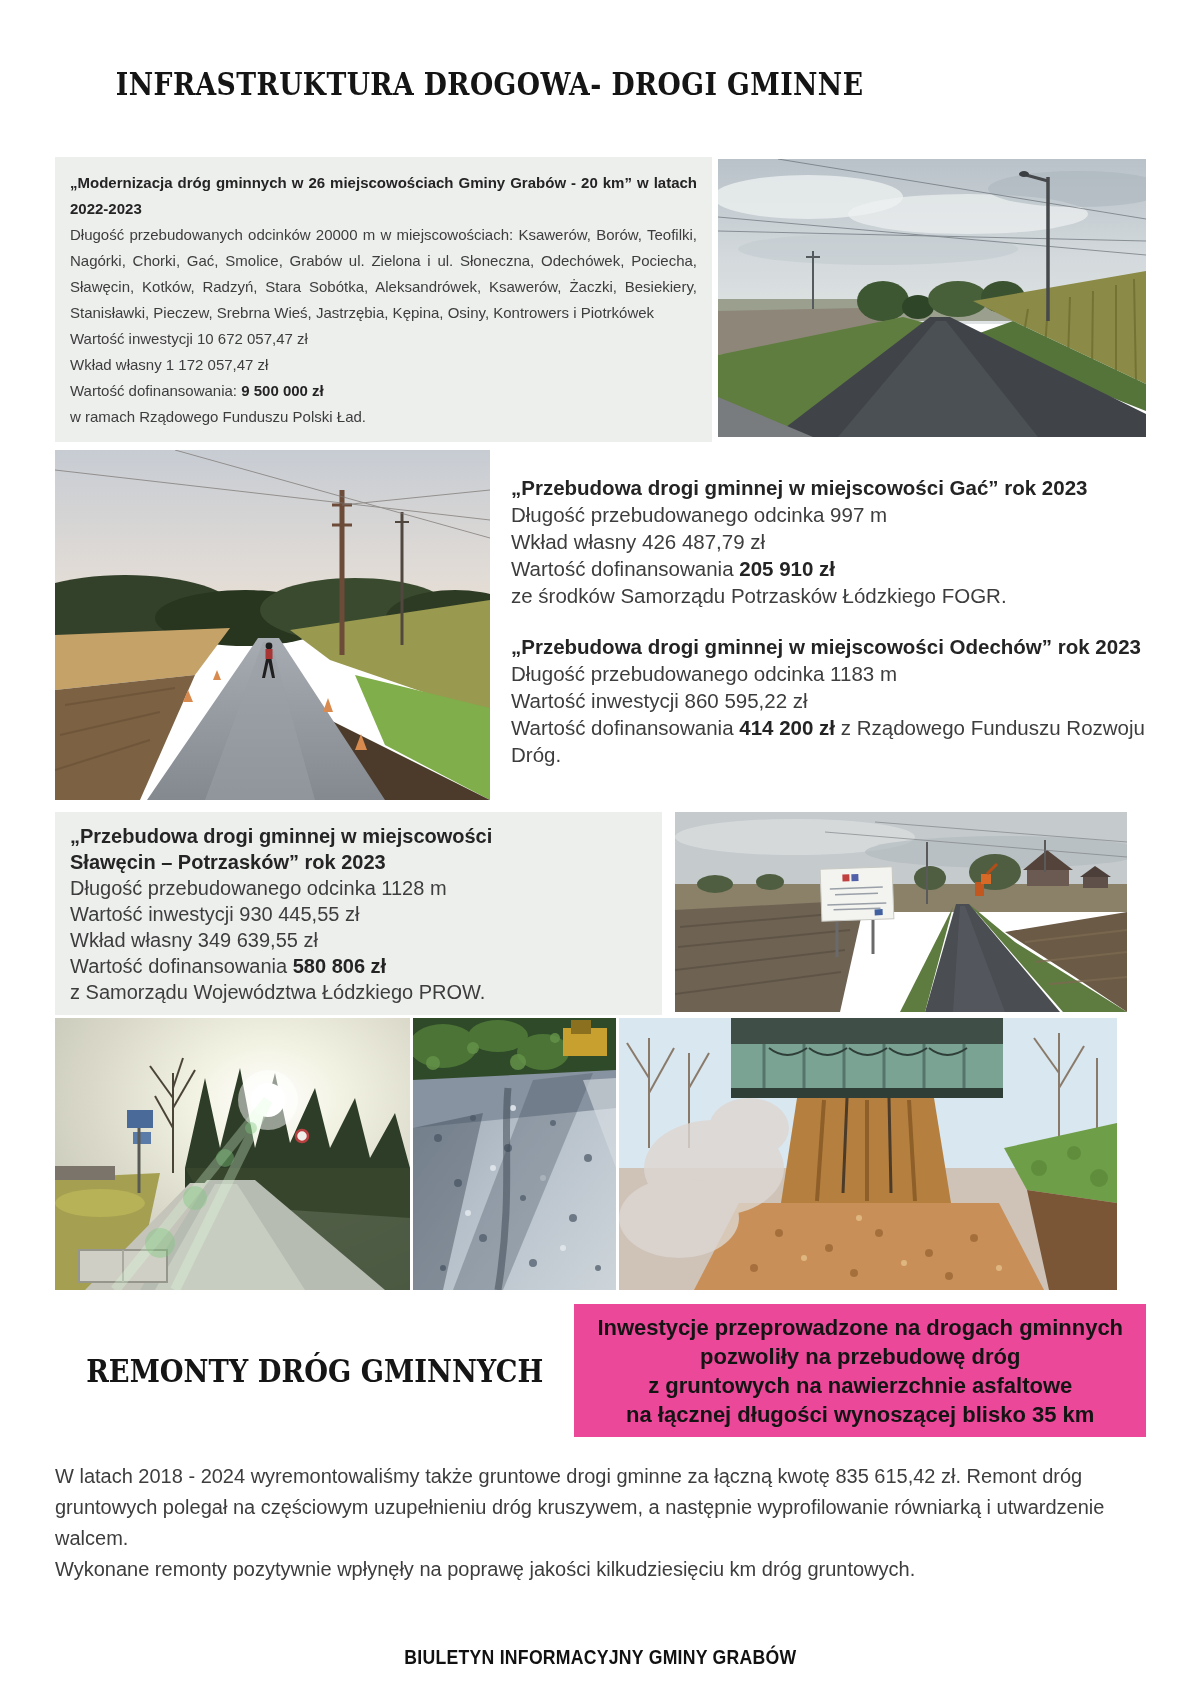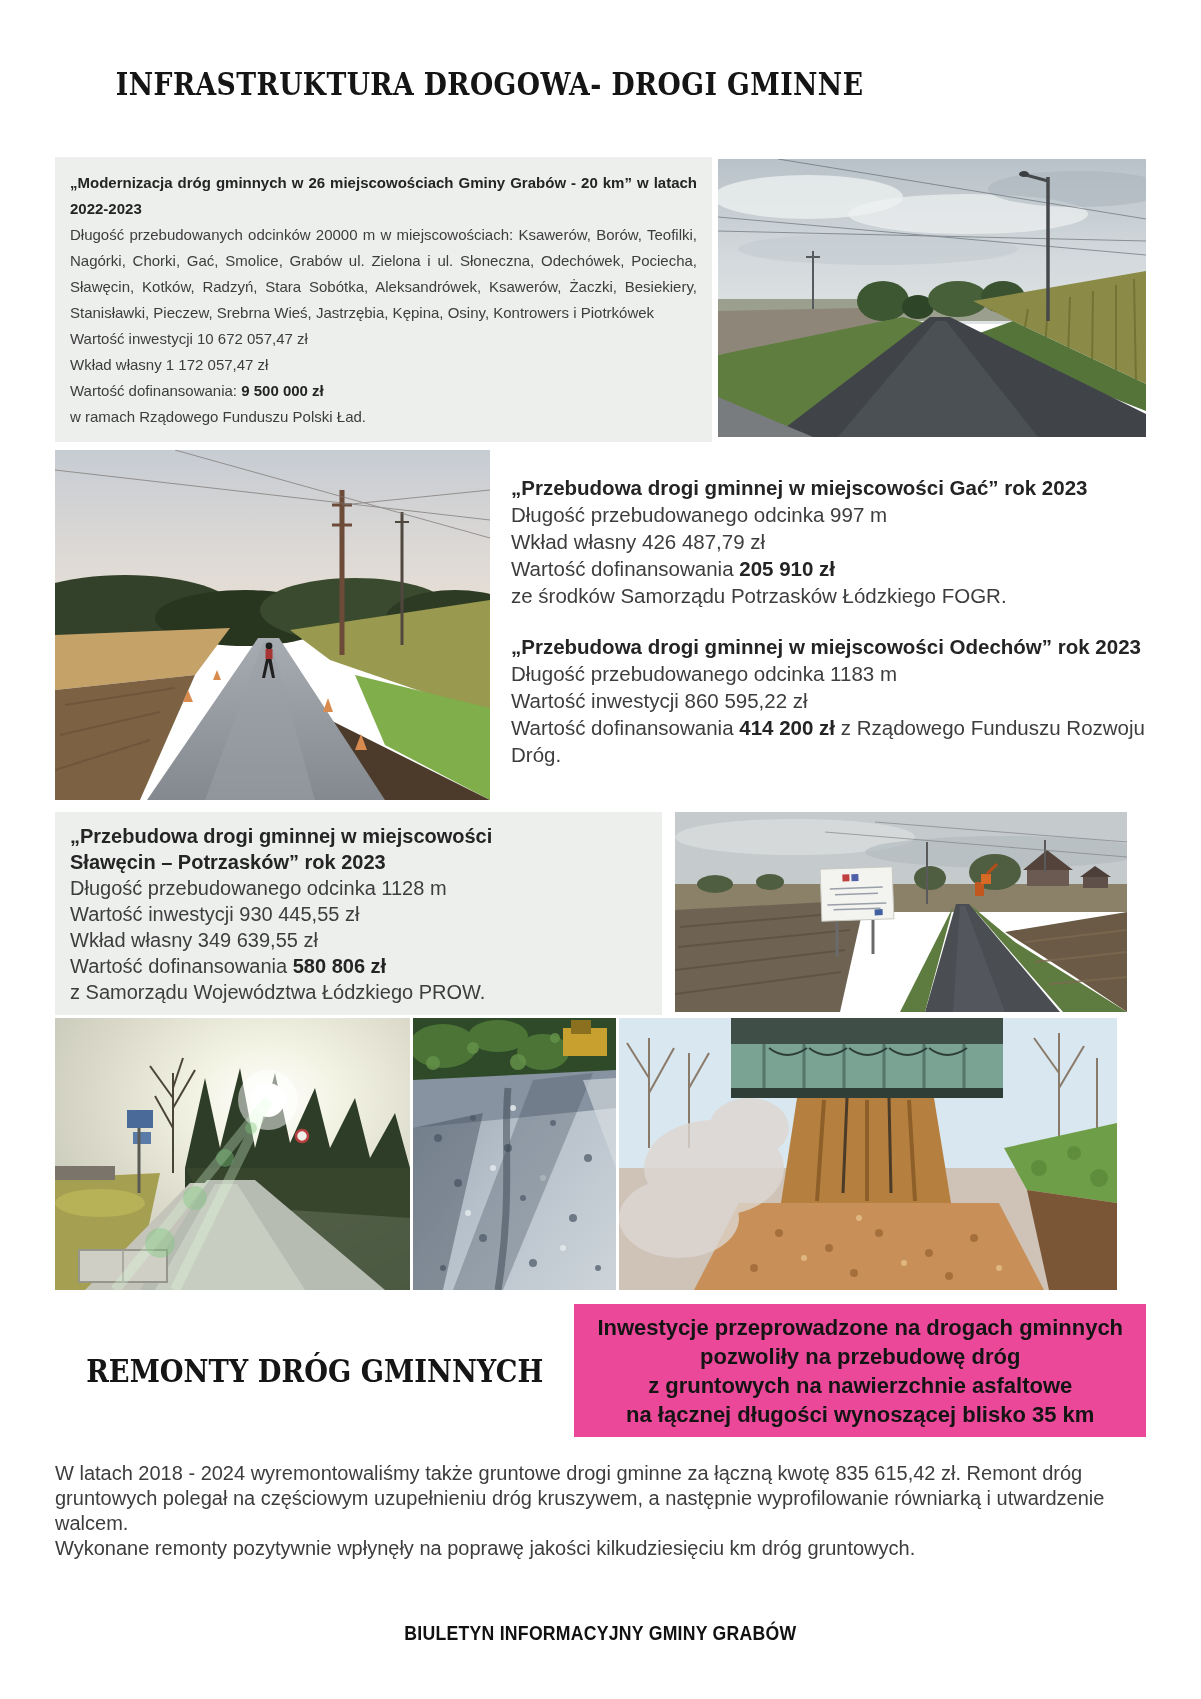--- a/index.html
+++ b/index.html
@@ -56,21 +56,21 @@
   .photo6{width:498px;height:272px;}
   
   .remonty-left{flex:1;}
   .yellowbox{
     width:600px;box-sizing:border-box;
     background:#ec4899;
     padding:9px 6px 8px;
     text-align:center;
     font-weight:700;font-size:22px;line-height:29px;color:#141414;
   }
-  .bodypara{font-size:20px;line-height:25px;margin-top:24px;color:#3d3d3d;}
+  .bodypara{font-size:20px;line-height:31px;margin-top:24px;color:#3d3d3d;}
   .bodypara + .bodypara{margin-top:0;}
   
   .footer{margin-top:60px;text-align:center;color:#111;}
   .footer span{
     display:inline-block;font-weight:700;font-size:21px;letter-spacing:.3px;
     transform:scaleX(.84);transform-origin:center;white-space:nowrap;
   }
 </style>
 </head>
 <body>

